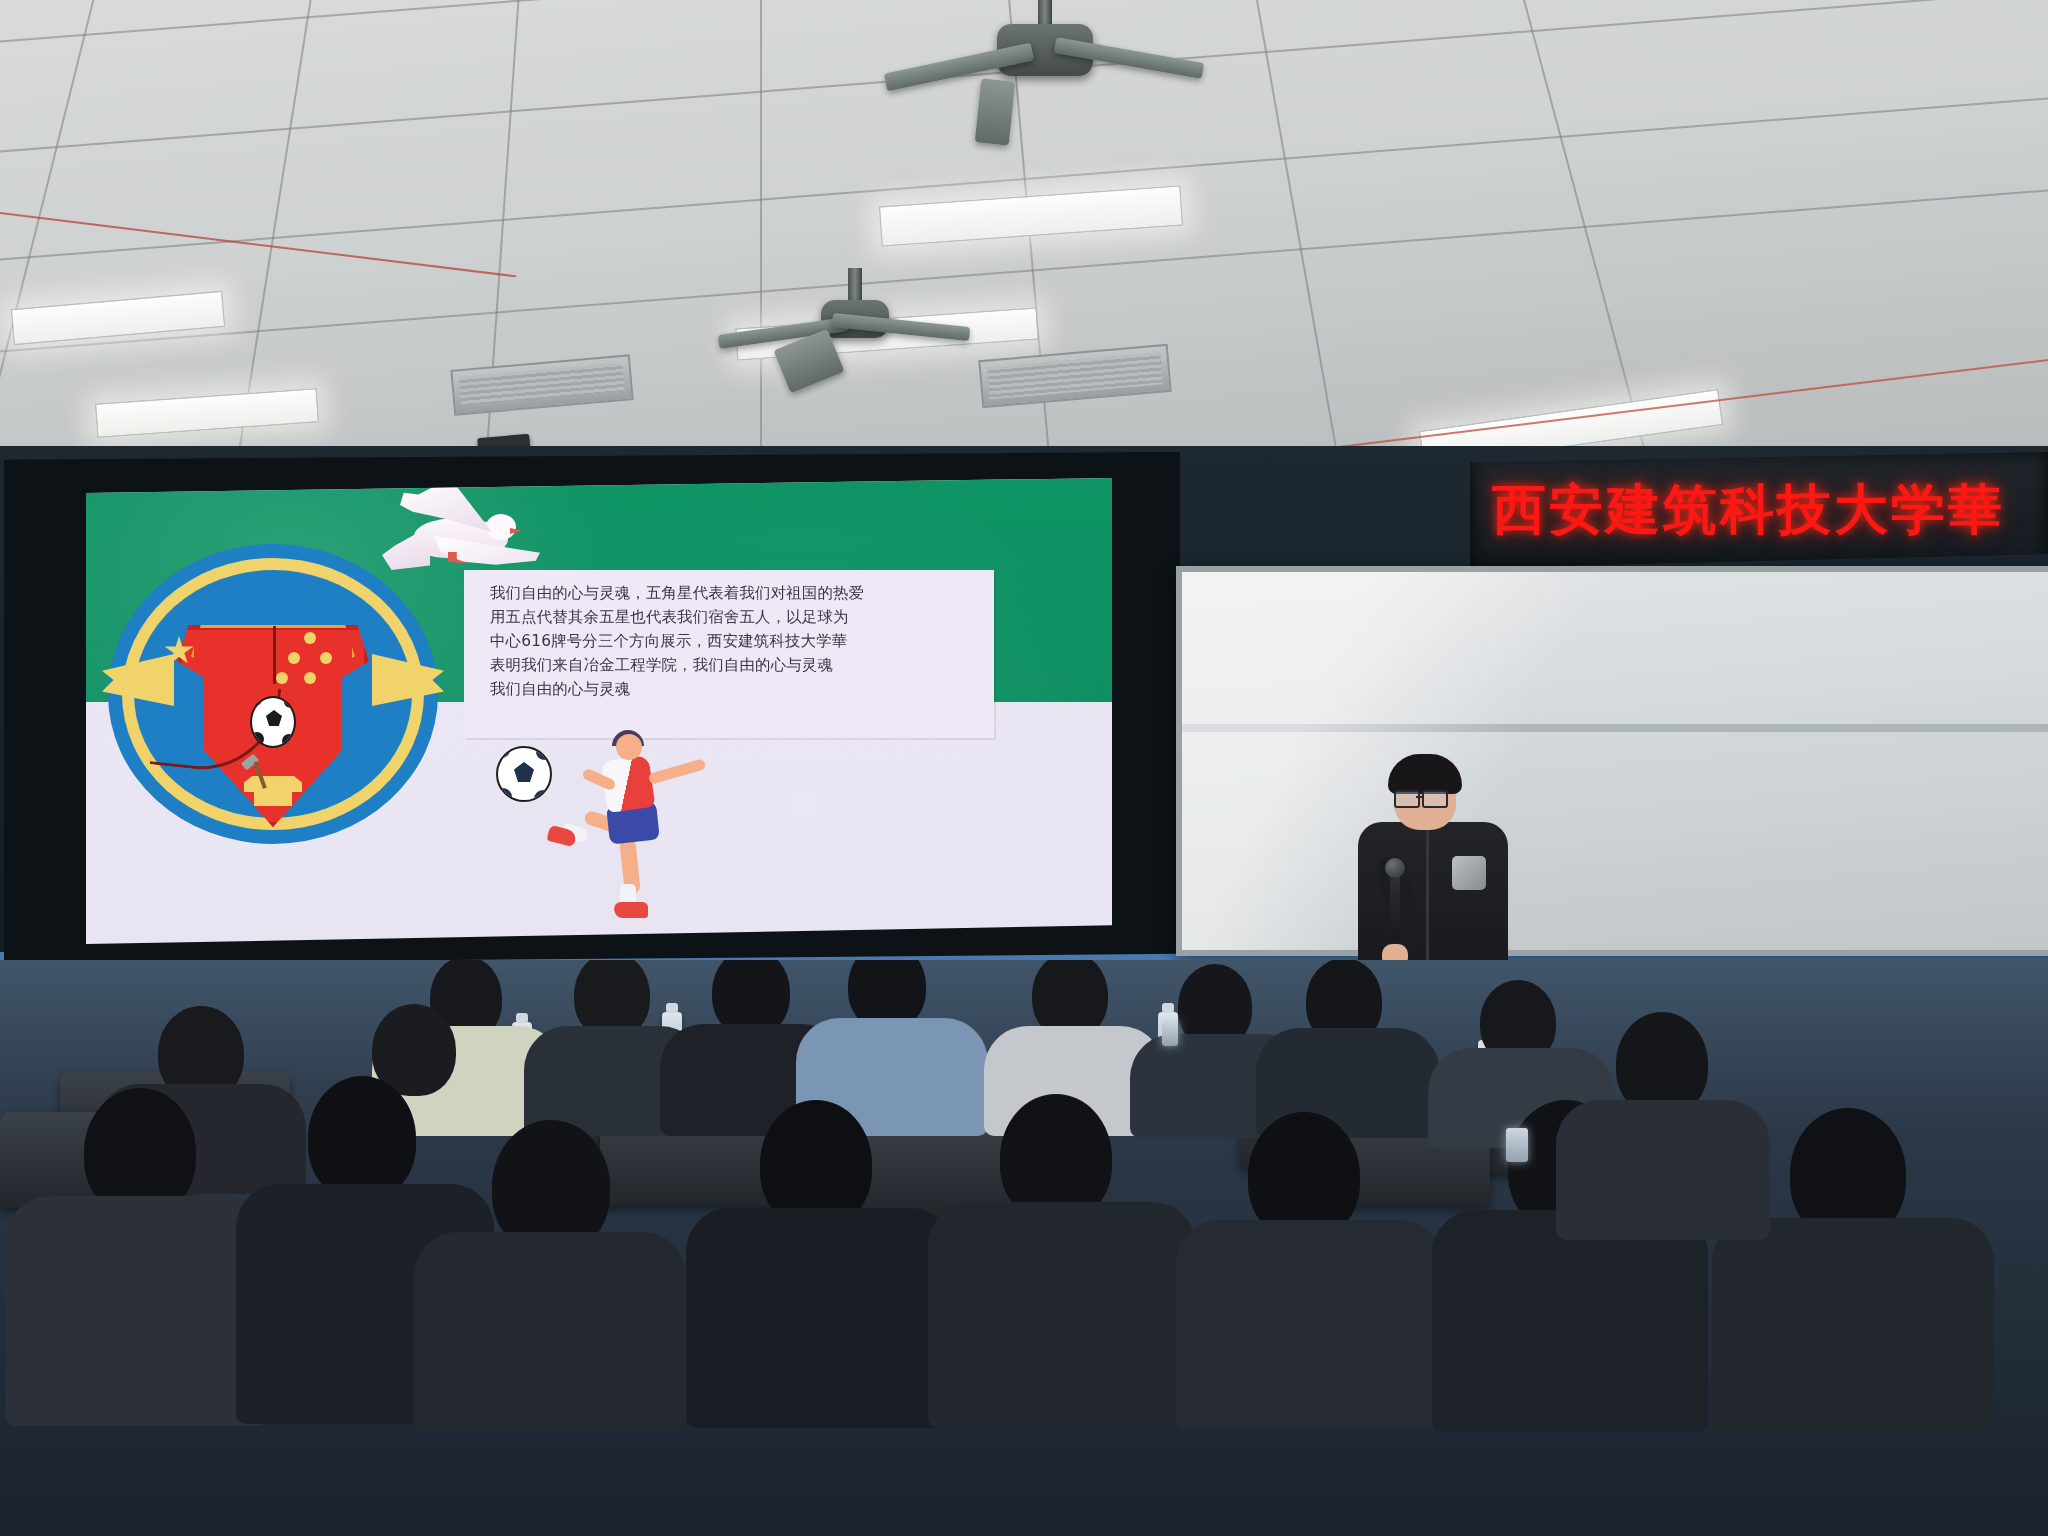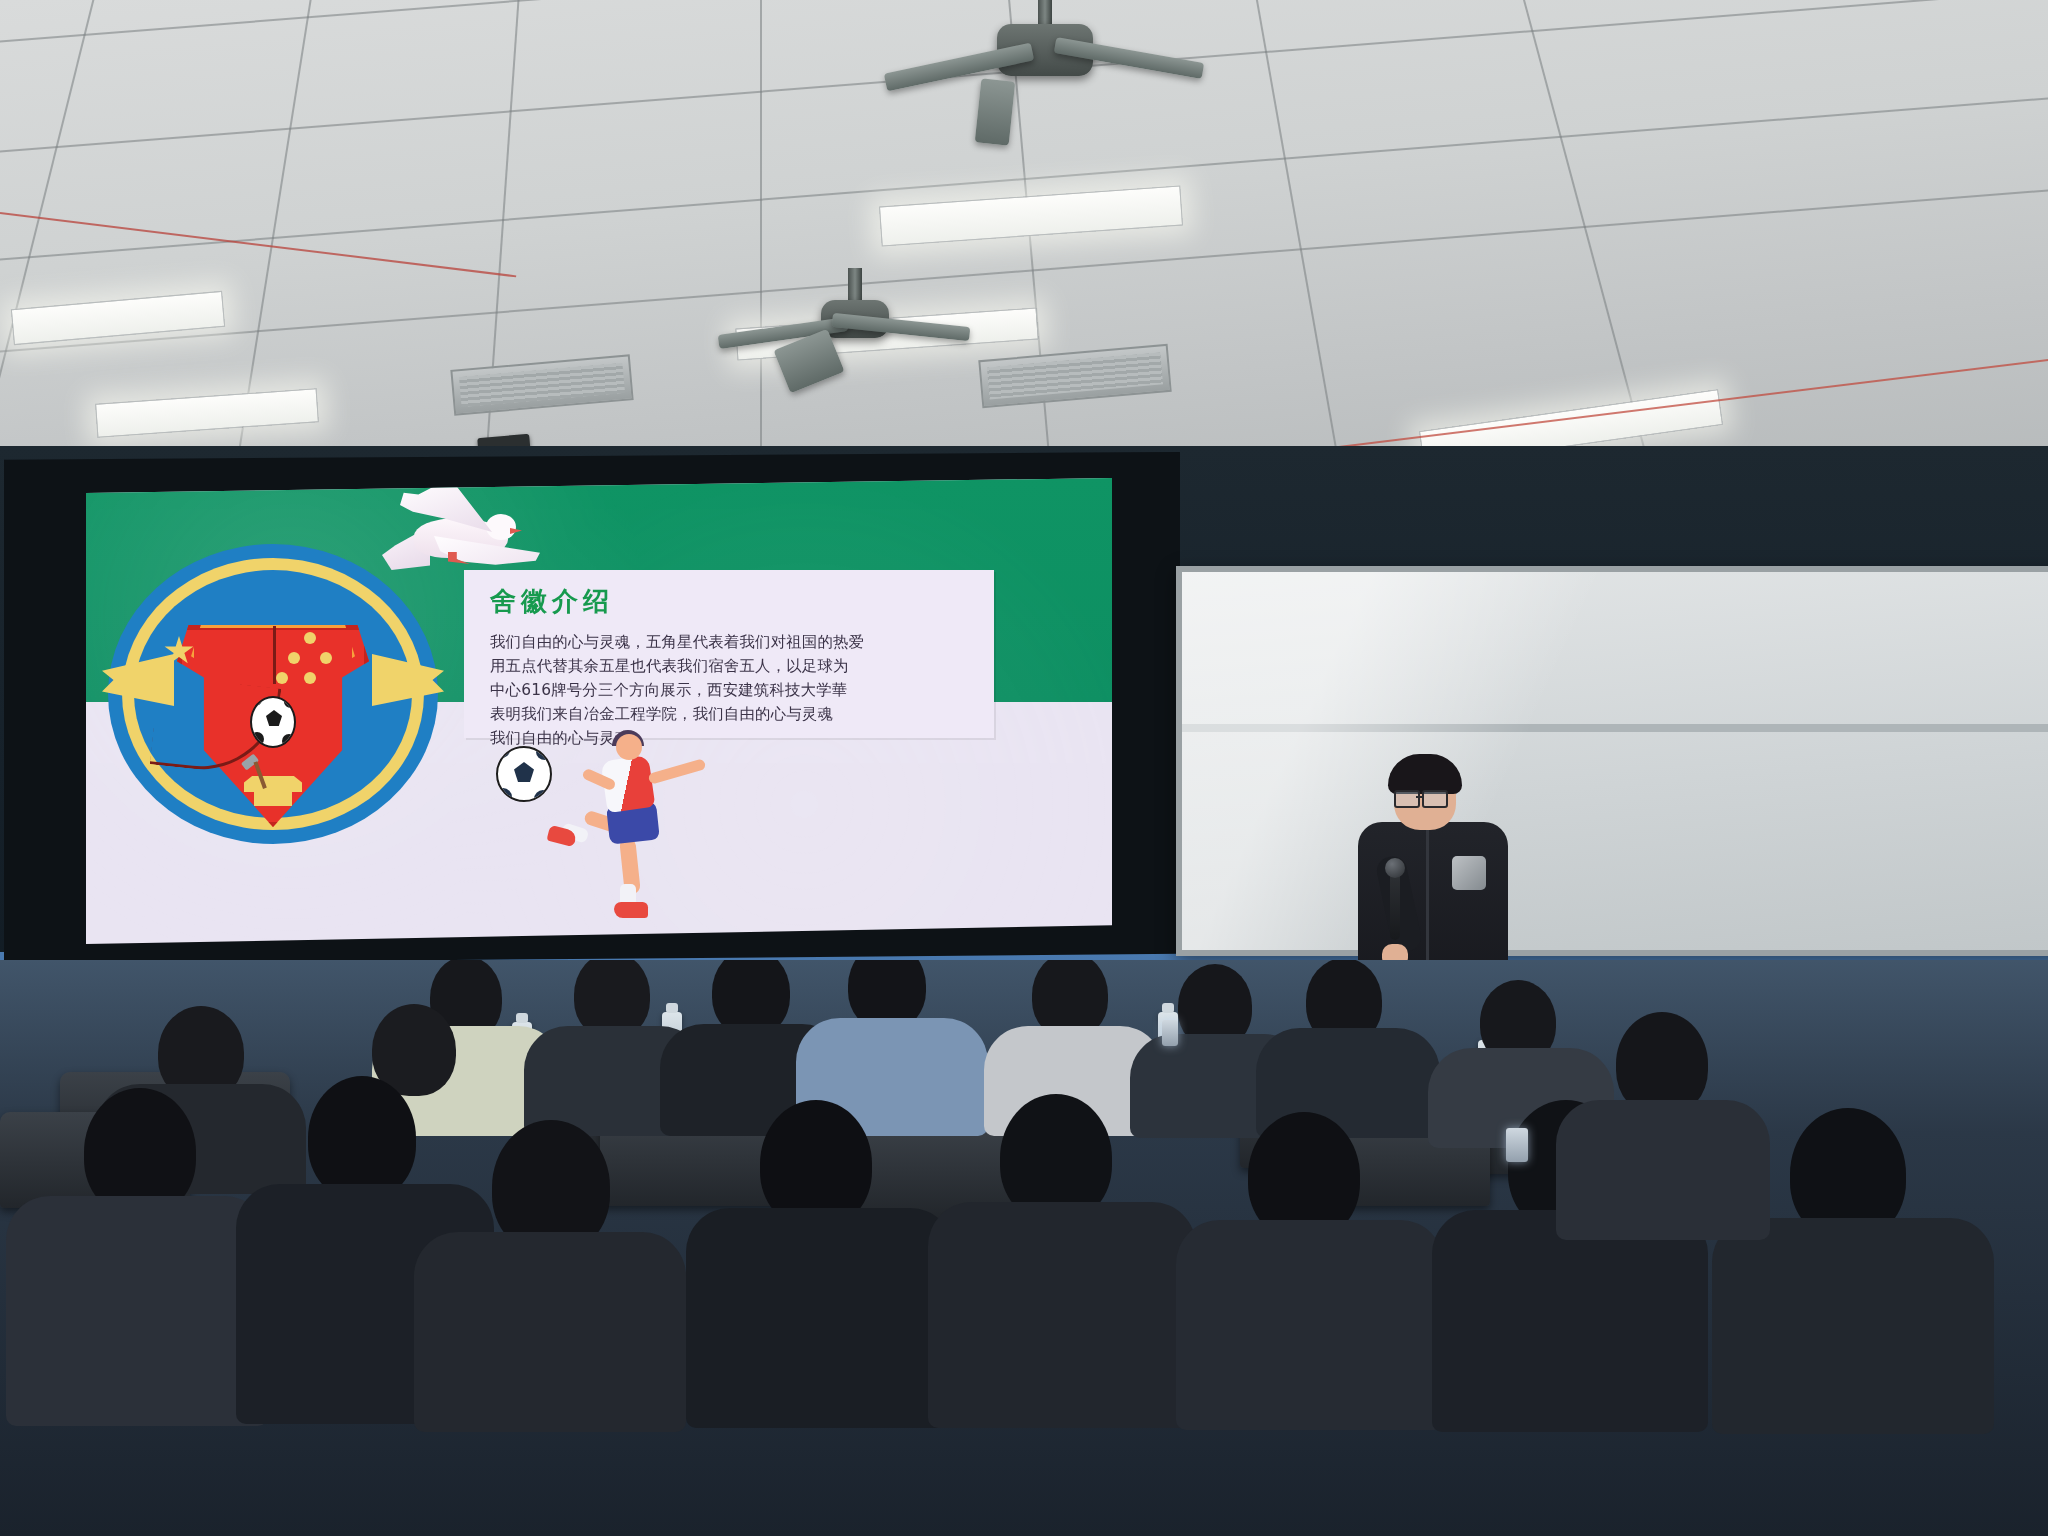--- a/index.html
+++ b/index.html
@@ -288,21 +288,20 @@
         <div class="tail"></div>
           <div class="body"></div>
           <div class="wd"></div>
         <div class="head"></div>
           <div class="beak"></div>
           <div class="feet"></div>
           <div class="wu"></div>
       </div>
 
       <div class="card">
-        <h2>舍徽介绍</h2>
         <p>
           <span>我们自由的心与灵魂，五角星代表着我们对祖国的热爱</span><br>
           <span>用五点代替其余五星也代表我们宿舍五人，以足球为</span><br>
           <span>中心616牌号分三个方向展示，西安建筑科技大学華</span><br>
           <span>表明我们来自冶金工程学院，我们自由的心与灵魂</span><br>
           <span>我们自由的心与灵魂</span>
         </p>
       </div>
 
       <div class="soccer">
@@ -322,20 +321,23 @@
         <div class="pl shorts"></div>
           <div class="pl torso"></div>
         <div class="pl armR"></div>
           <div class="pl armL"></div>
         <div class="pl hair"></div>
           <div class="pl head"></div>
       </div>
     </div>
   </div>
 
+  <div class="led">
+    <span>西安建筑科技大学華</span>
+  </div>
 
   <div class="board">
     <div class="board-split"></div>
     <div class="board-sheen"></div>
   </div>
 
   <div class="presenter">
     <div class="pjeans"></div>
     <div class="pbody"></div>
     <div class="pzip"></div>

